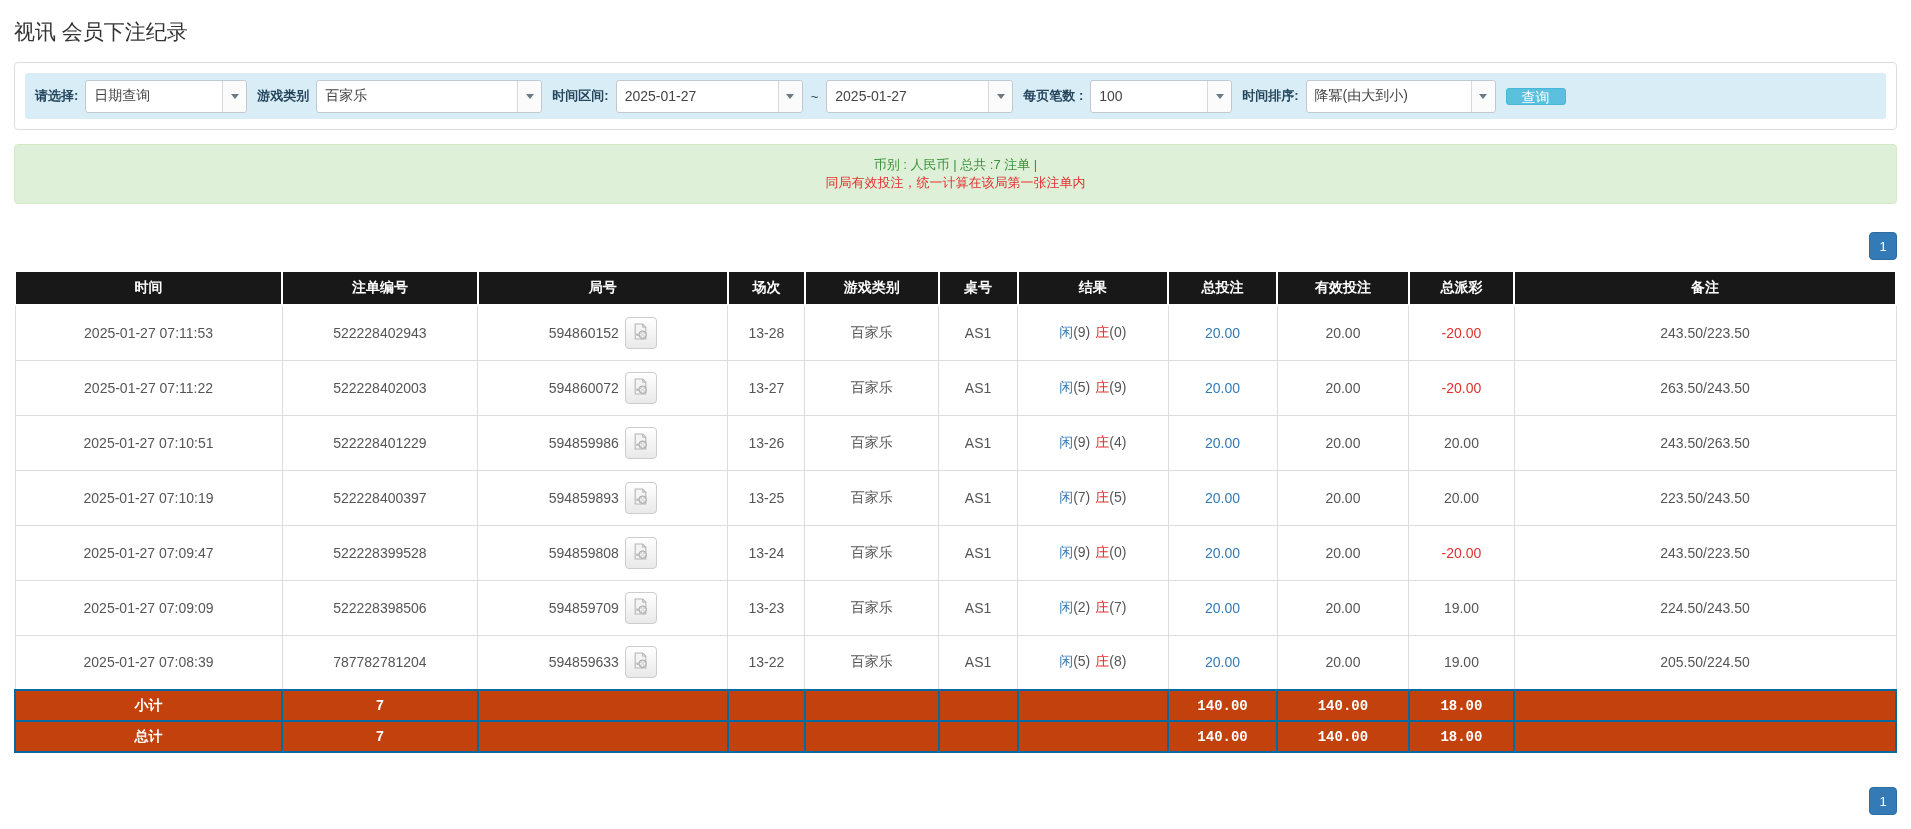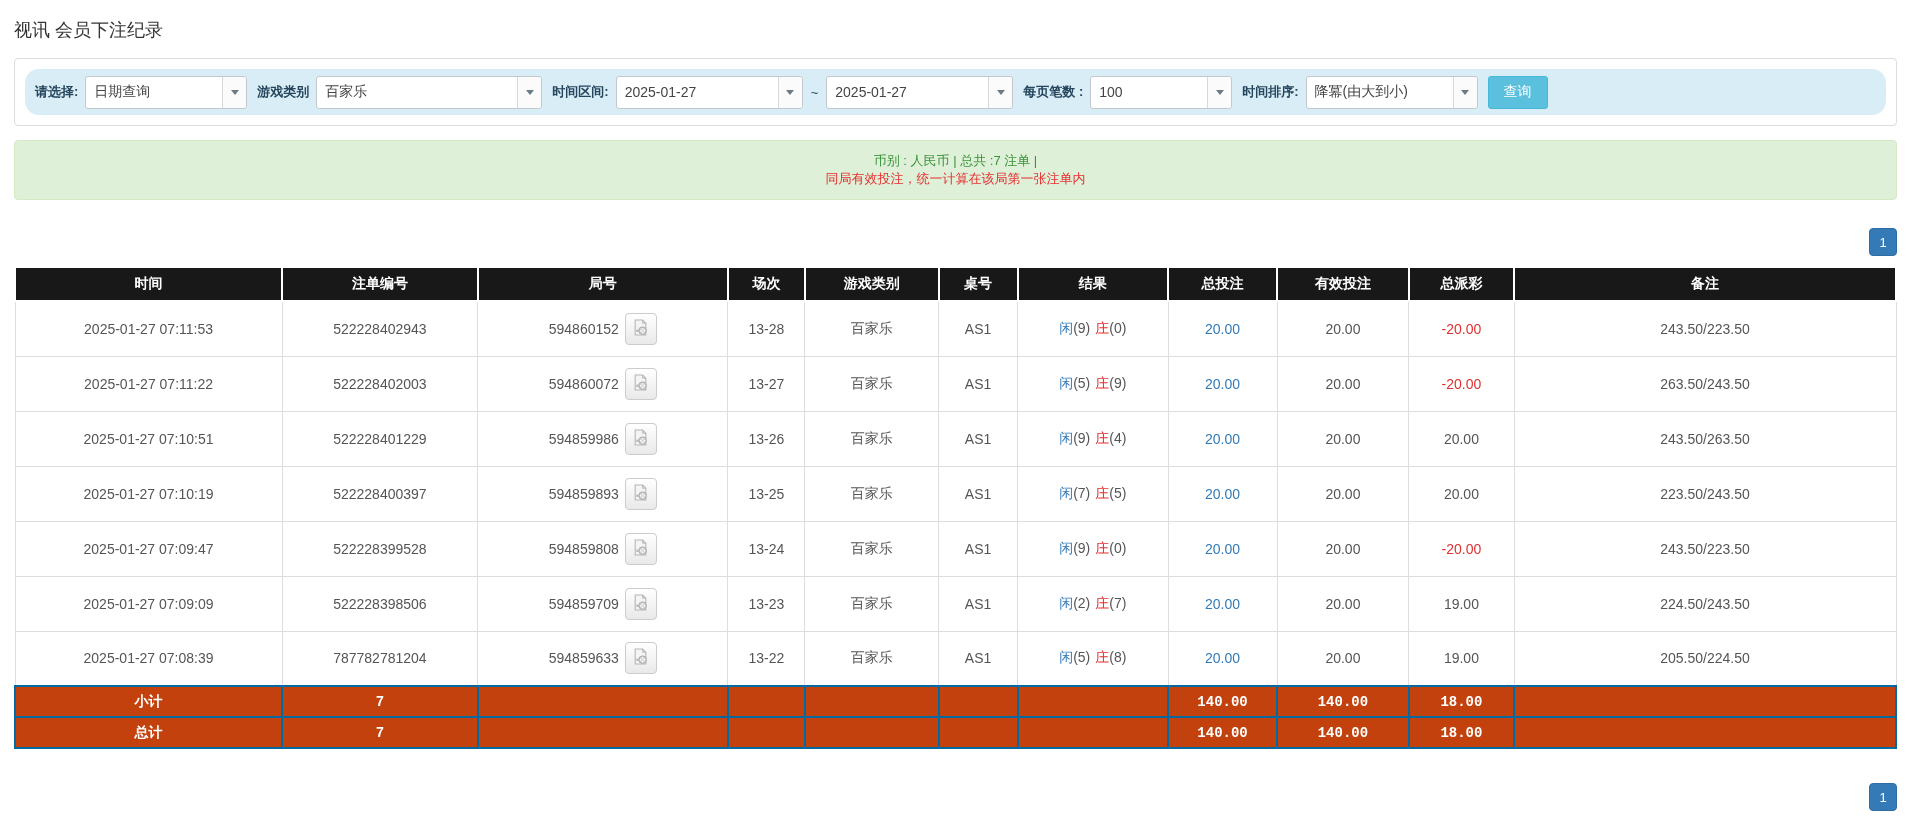--- a/index.html
+++ b/index.html
@@ -5,29 +5,29 @@
   * { box-sizing: border-box; }
   html,body { margin:0; padding:0; background:#fff; }
   body {
     width:1911px; height:829px;
     font-family:"Liberation Sans","DejaVu Sans",sans-serif;
     color:#333;
   }
   .page { padding:10px 14px 0 14px; }
 
   
-  .page-title { font-size:18px; font-weight:400; color:#333; margin:8px 0 16px 0; }
+  .page-title { font-size:21px; font-weight:400; color:#333; margin:8px 0 16px 0; }
 
   
   .panel {
     border:1px solid #ddd; border-radius:4px; background:#fff;
     padding:10px; margin-bottom:14px;
   }
   .filter-bar {
-    background:#d9edf7; border-radius:14px;
+    background:#d9edf7; border-radius:3px;
     display:flex; align-items:center; gap:10px;
     padding:6px 10px; height:46px;
   }
   .fgroup { display:flex; align-items:center; gap:7px; }
   .flabel { font-size:13px; font-weight:bold; color:#24455c; white-space:nowrap; }
   .combo {
     display:flex; align-items:stretch; background:#fff;
     border:1px solid #c2c9ce; border-radius:3px; height:33px; cursor:pointer;
   }
   .combo-text {
@@ -39,21 +39,21 @@
     display:flex; align-items:center; justify-content:center;
     border-radius:0 3px 3px 0;
   }
   .tri {
     width:0; height:0; border-left:4px solid transparent; border-right:4px solid transparent;
     border-top:5px solid #6b7a84;
   }
   .tilde { font-size:13px; color:#24455c; margin:0 1px; }
   .btn-search {
     background:#5bc0de; border:1px solid #46b8da; color:#fff;
-    font-size:14px; border-radius:3px; height:33px; padding:0 15px;
+    font-size:14px; border-radius:3px; height:17px; padding:0 15px;
     cursor:pointer; font-family:inherit;
   }
 
   
   .summary {
     background:#dff0d8; border:1px solid #d6e9c6; border-radius:4px;
     padding:11px 14px; display:flex; justify-content:space-between; align-items:center;
     font-size:13px; margin-bottom:28px;flex-direction:column;
   }
   .summary-left { color:#3a923a; }
@@ -150,21 +150,21 @@
         <div class="combo" style="width:142px">
           <span class="combo-text">100</span>
           <span class="combo-btn">
               <i class="tri"></i>
             </span>
         </div>
       </div>
 
       <div class="fgroup">
         <span class="flabel">时间排序:</span>
-        <div class="combo" style="width:172px">
+        <div class="combo" style="width:190px">
           <span class="combo-text">降冪(由大到小)</span>
           <span class="combo-btn">
               <i class="tri"></i>
             </span>
         </div>
       </div>
 
       <button class="btn-search">查询</button>
     </div>
   </div>

